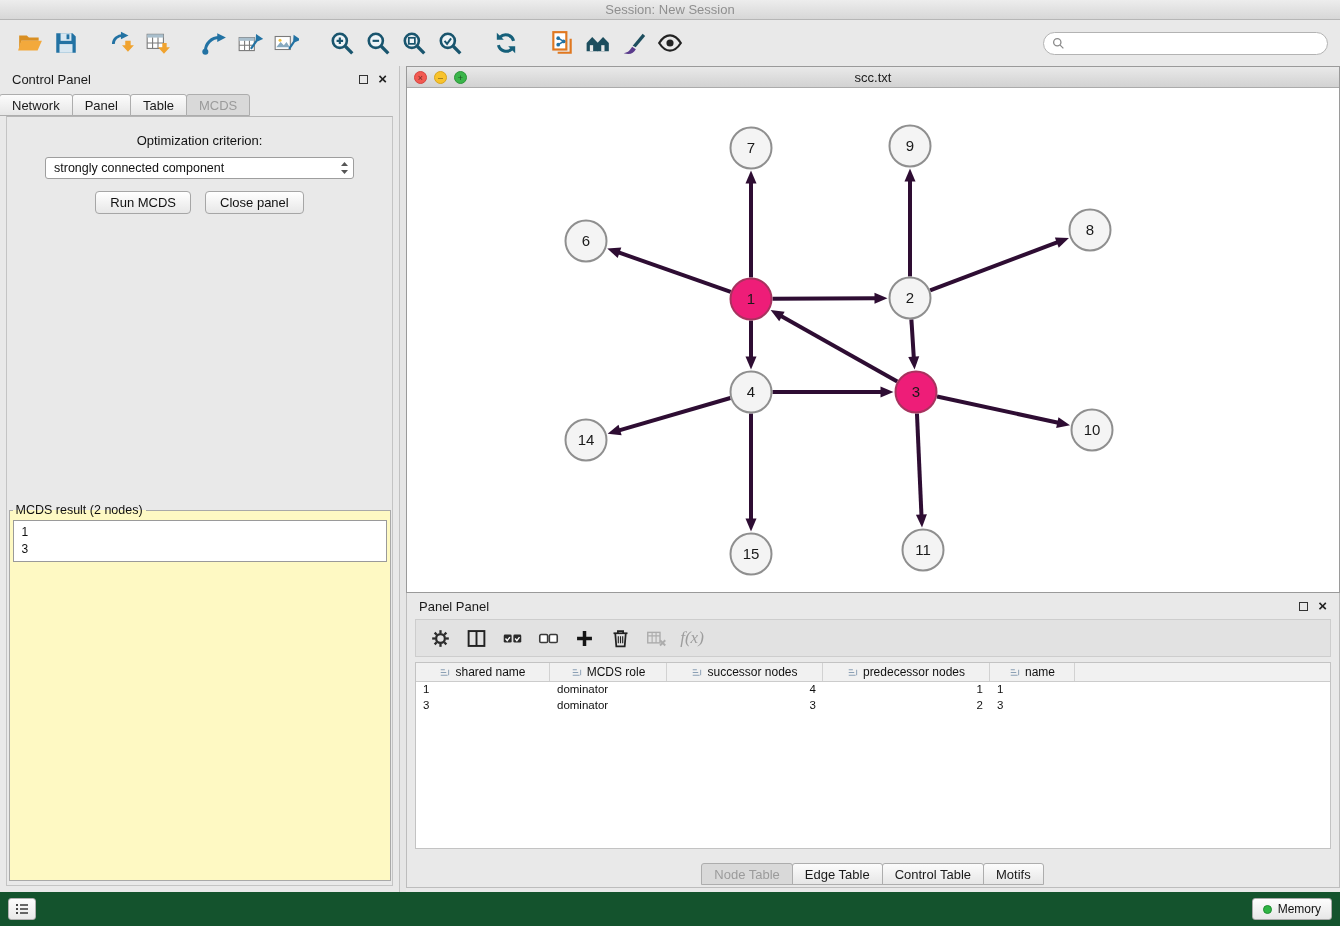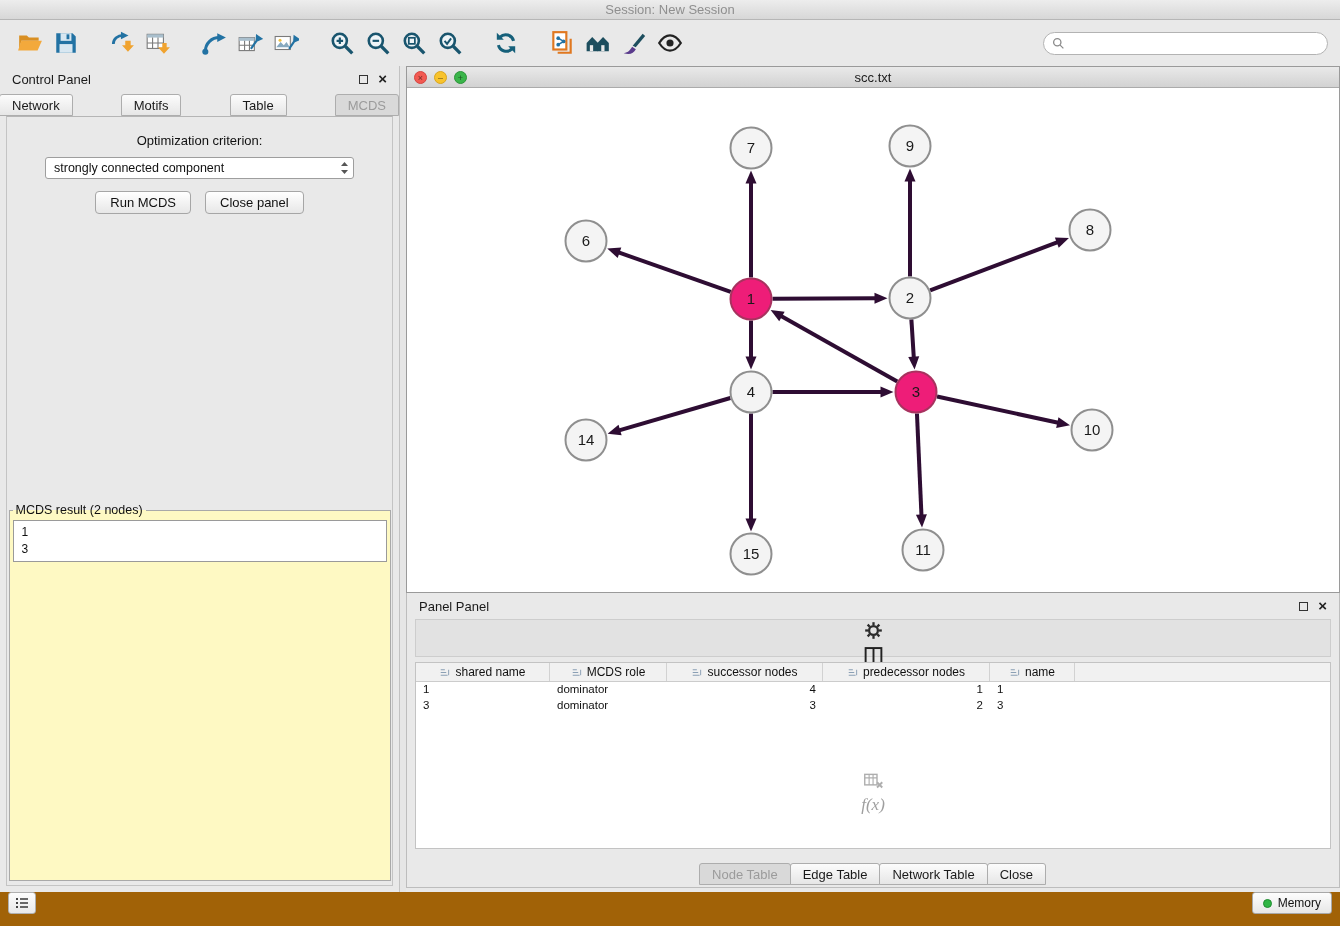--- a/index.html
+++ b/index.html
@@ -26,21 +26,21 @@
   
   .content { position:absolute; top:66px; left:0; right:0; bottom:34px; display:flex; }
 
   
   .control-panel { width:400px; display:flex; flex-direction:column; background:#e9e9e9; border-right:1px solid #c2c2c2; }
   .panel-header { height:26px; display:flex; align-items:center; padding:0 12px; font-size:13px; color:#1a1a1a;text-align:right; }
   .panel-header .hdr-icons { margin-left:auto; display:flex; align-items:center; gap:10px; }
   .win-sq { width:9px; height:9px; border:1.5px solid #333; display:inline-block; }
   .win-x  { font-size:15px; font-weight:bold; color:#222; line-height:10px; }
 
-  .cp-tabs { display:flex; justify-content:space-between; align-items:flex-end; height:24px; }
+  .cp-tabs { display:flex; justify-content:flex-start; align-items:flex-end; height:24px; }
   .tab { padding:3px 12px 2px; font-size:13px; background:linear-gradient(#fcfcfc,#e6e6e6);
          border:1px solid #adadad; margin-left:-1px; color:#1a1a1a; border-radius:3px 3px 0 0; }
   .tab.active { background:#d9d9d9; color:#9b9b9b; }
 
   .cp-body { flex:1; margin:0 6px 6px; border:1px solid #c4c4c4; border-top:1px solid #b5b5b5;
              display:flex; flex-direction:column; align-items:center; padding-top:16px; background:#e9e9e9; }
   .opt-label { font-size:13px; color:#111; margin-bottom:9px; }
   .select { width:309px; height:22px; background:#fff; border:1px solid #9e9e9e; border-radius:3px;
             display:flex; align-items:center; padding:0 4px 0 8px; font-size:12.5px; color:#111; }
   .select .sel-arrows { margin-left:auto; }
@@ -65,39 +65,39 @@
   .traffic { display:flex; gap:7px; z-index:1; }
   .light { width:13px; height:13px; border-radius:50%; font-size:9px; line-height:12px; text-align:center; color:rgba(0,0,0,.55); }
   .light.red    { background:#f25a52; border:1px solid #d44441; }
   .light.yellow { background:#f8c32c; border:1px solid #d9a51e; }
   .light.green  { background:#3ab54a; border:1px solid #2c9439; }
   .nw-body { flex:1; background:#fff; overflow:hidden; }
 
   
   .table-panel { flex:1; display:flex; flex-direction:column; background:#e9e9e9; border:1px solid #bdbdbd; border-top:none; margin-bottom:4px; }
   .tp-toolbar { height:38px; display:flex; align-items:center; gap:4px; margin:0 8px; padding:0 8px;
-                background:#e2e2e2; border:1px solid #cdcdcd;flex-direction:column; }
+                background:#e2e2e2; border:1px solid #cdcdcd; }
   .tt-btn { width:32px; height:30px; display:flex; align-items:center; justify-content:center; }
   .tt-btn svg { width:21px; height:21px; }
   .tt-btn.disabled { opacity:.95; }
   .fx { font-family:"Liberation Serif", serif; font-style:italic; font-size:17px; color:#9a9a9a; }
 
   .table-wrap { flex:1; margin:5px 8px 12px; background:#fff; border:1px solid #c3c3c3; overflow:hidden; }
   .table-head { display:flex; height:19px; background:#f1f1f1; border-bottom:1px solid #cccccc; }
   .th { display:flex; align-items:center; justify-content:center; gap:5px; font-size:12px; color:#111;
         border-right:1px solid #d2d2d2; flex:0 0 auto; overflow:hidden; }
   .sort-ic { width:11px; height:11px; flex:0 0 auto; }
   .tr { display:flex; height:16px; }
   .td { font-size:11.5px; color:#111; padding:1px 7px 0; flex:0 0 auto; overflow:hidden; white-space:nowrap; }
 
   .tp-tabs { height:26px; display:flex; justify-content:center; align-items:flex-end; padding-bottom:2px; }
 
   
-  .statusbar { position:absolute; left:0; right:0; bottom:0; height:34px; display:flex; align-items:flex-start;
-               padding:0 8px; background:#a16207; }
+  .statusbar { position:absolute; left:0; right:0; bottom:0; height:34px; display:flex; align-items:center;
+               padding:0 8px; background:#14532d; }
   .sb-btn { width:28px; height:22px; border:1px solid #b0b0b0; border-radius:3px;
             background:linear-gradient(#fdfdfd,#e9e9e9); display:flex; align-items:center; justify-content:center; }
   .sb-btn svg { width:16px; height:16px; }
   .memory-btn { margin-left:auto; height:22px; border:1px solid #a8a8a8; border-radius:3px;
                 background:linear-gradient(#fdfdfd,#e7e7e7); display:flex; align-items:center; gap:6px;
                 padding:0 10px; font-size:12px; color:#111; }
   .mem-dot { width:9px; height:9px; border-radius:50%; background:#2fb544; border:1px solid #1f8c31; }
 </style>
 </head>
 <body>
@@ -248,21 +248,21 @@
     <div class="control-panel">
       <div class="panel-header">
         <span>Control Panel</span>
         <span class="hdr-icons">
           <span class="win-sq"></span>
           <span class="win-x">×</span>
         </span>
       </div>
       <div class="cp-tabs" id="cp-tabs">
           <div class="tab">Network</div>
-          <div class="tab">Motifs</div>
+          <div class="tab">Panel</div>
           <div class="tab">Table</div>
           <div class="tab active">MCDS</div>
         </div>
       <div class="cp-body">
         <div class="opt-label">Optimization criterion:</div>
         <div class="select">
           <span>strongly connected component</span>
           <svg class="sel-arrows" width="9" height="14" viewBox="0 0 9 14">
             <path d="M1 5l3.5-4L8 5z" fill="#555"></path>
               <path d="M1 9l3.5 4L8 9z" fill="#555"></path>
@@ -521,22 +521,22 @@
                 <div class="td" style="width: 117px; text-align: left;">dominator</div>
                 <div class="td" style="width: 156px; text-align: right;">3</div>
                 <div class="td" style="width: 167px; text-align: right;">2</div>
                 <div class="td" style="width: 85px; text-align: left;">3</div>
               </div>
             </div>
         </div>
         <div class="tp-tabs" id="tp-tabs">
             <div class="tab active">Node Table</div>
             <div class="tab">Edge Table</div>
-            <div class="tab">Network Table</div>
-            <div class="tab">Close</div>
+            <div class="tab">Control Table</div>
+            <div class="tab">Motifs</div>
           </div>
       </div>
 
     </div>
   </div>
 
   <div class="statusbar">
     <div class="sb-btn">
       <svg viewBox="0 0 16 16">
         <rect x="2" y="3" width="2" height="2" fill="#444"></rect>

